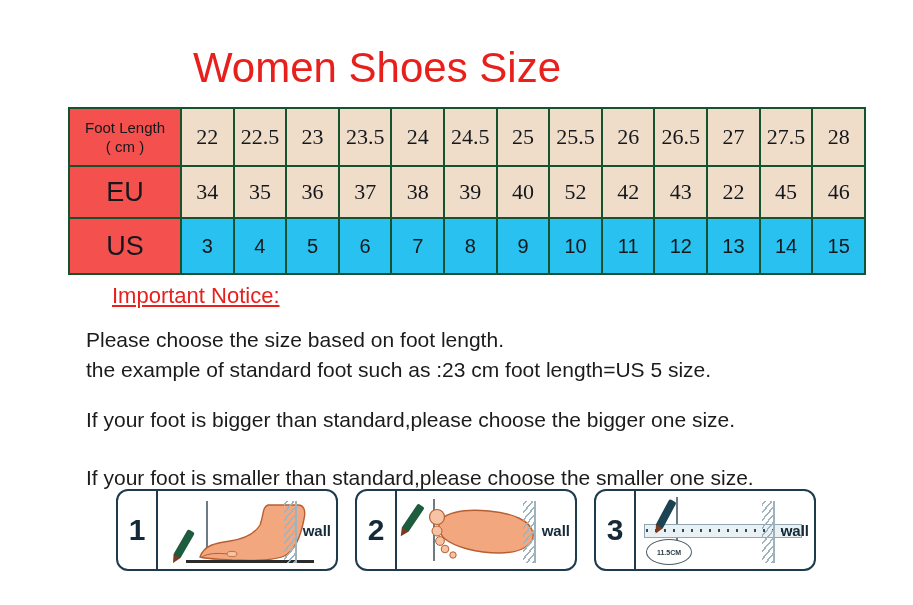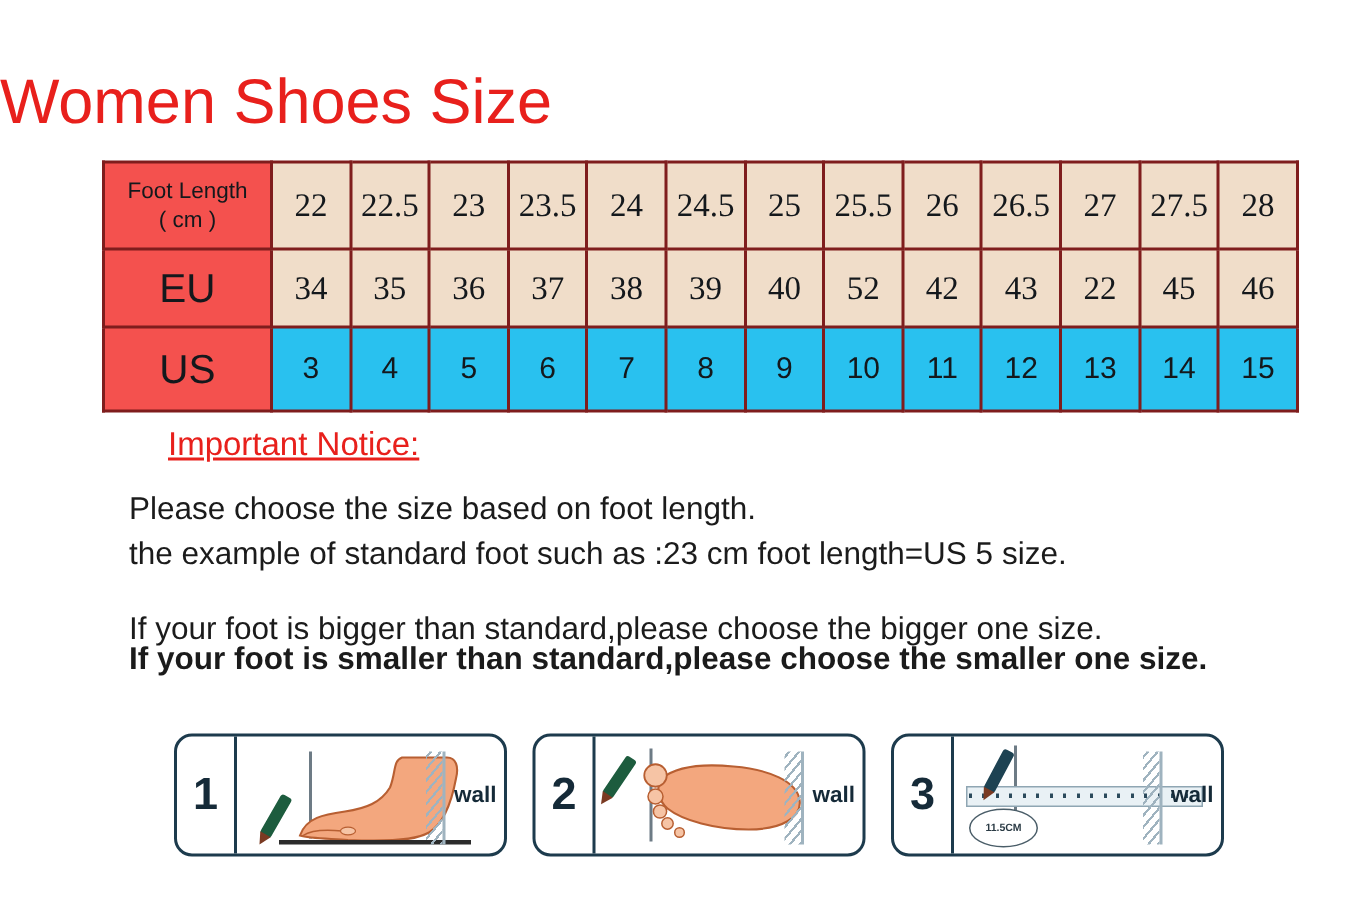--- a/index.html
+++ b/index.html
@@ -14,39 +14,40 @@
     font-family: "Liberation Sans", sans-serif;
     overflow: hidden;
   }
 
   
   #title {
     position: absolute;
     top: 44px;
     left: 0;
     width: 754px;
+    text-align: center;
     color: #e8201c;
     font-size: 42px;
     line-height: 48px;
     font-family: "Liberation Sans", sans-serif;
     letter-spacing: 0px;
     white-space: nowrap;
   }
 
   
   #size-table {
     position: absolute;
     left: 68px;
     top: 107px;
     width: 798px;
     border-collapse: collapse;
     table-layout: fixed;
   }
   #size-table td {
-    border: 2px solid #7f1d1d;
+    border: 2px solid #14532d;
     text-align: center;
     vertical-align: middle;
     color: #14181c;
     padding: 0;
   }
   td.rowlabel {
     background: #f4514e;
     width: 110px;
   }
   td.rowlabel.small {
@@ -83,21 +84,21 @@
   .body-line {
     position: absolute;
     left: 86px;
     color: #1b1b1b;
     font-size: 21px;
     white-space: nowrap;
   }
   #line1 { top: 328px; }
   #line2 { top: 358px; }
   #line3 { top: 408px; }
-  #line4 { top: 428px; font-weight: bold; }
+  #line4 { top: 466px; }
 
   
   #panels {
     position: absolute;
     left: 116px;
     top: 489px;
     width: 700px;
     height: 82px;
     display: flex;
     justify-content: space-between;

